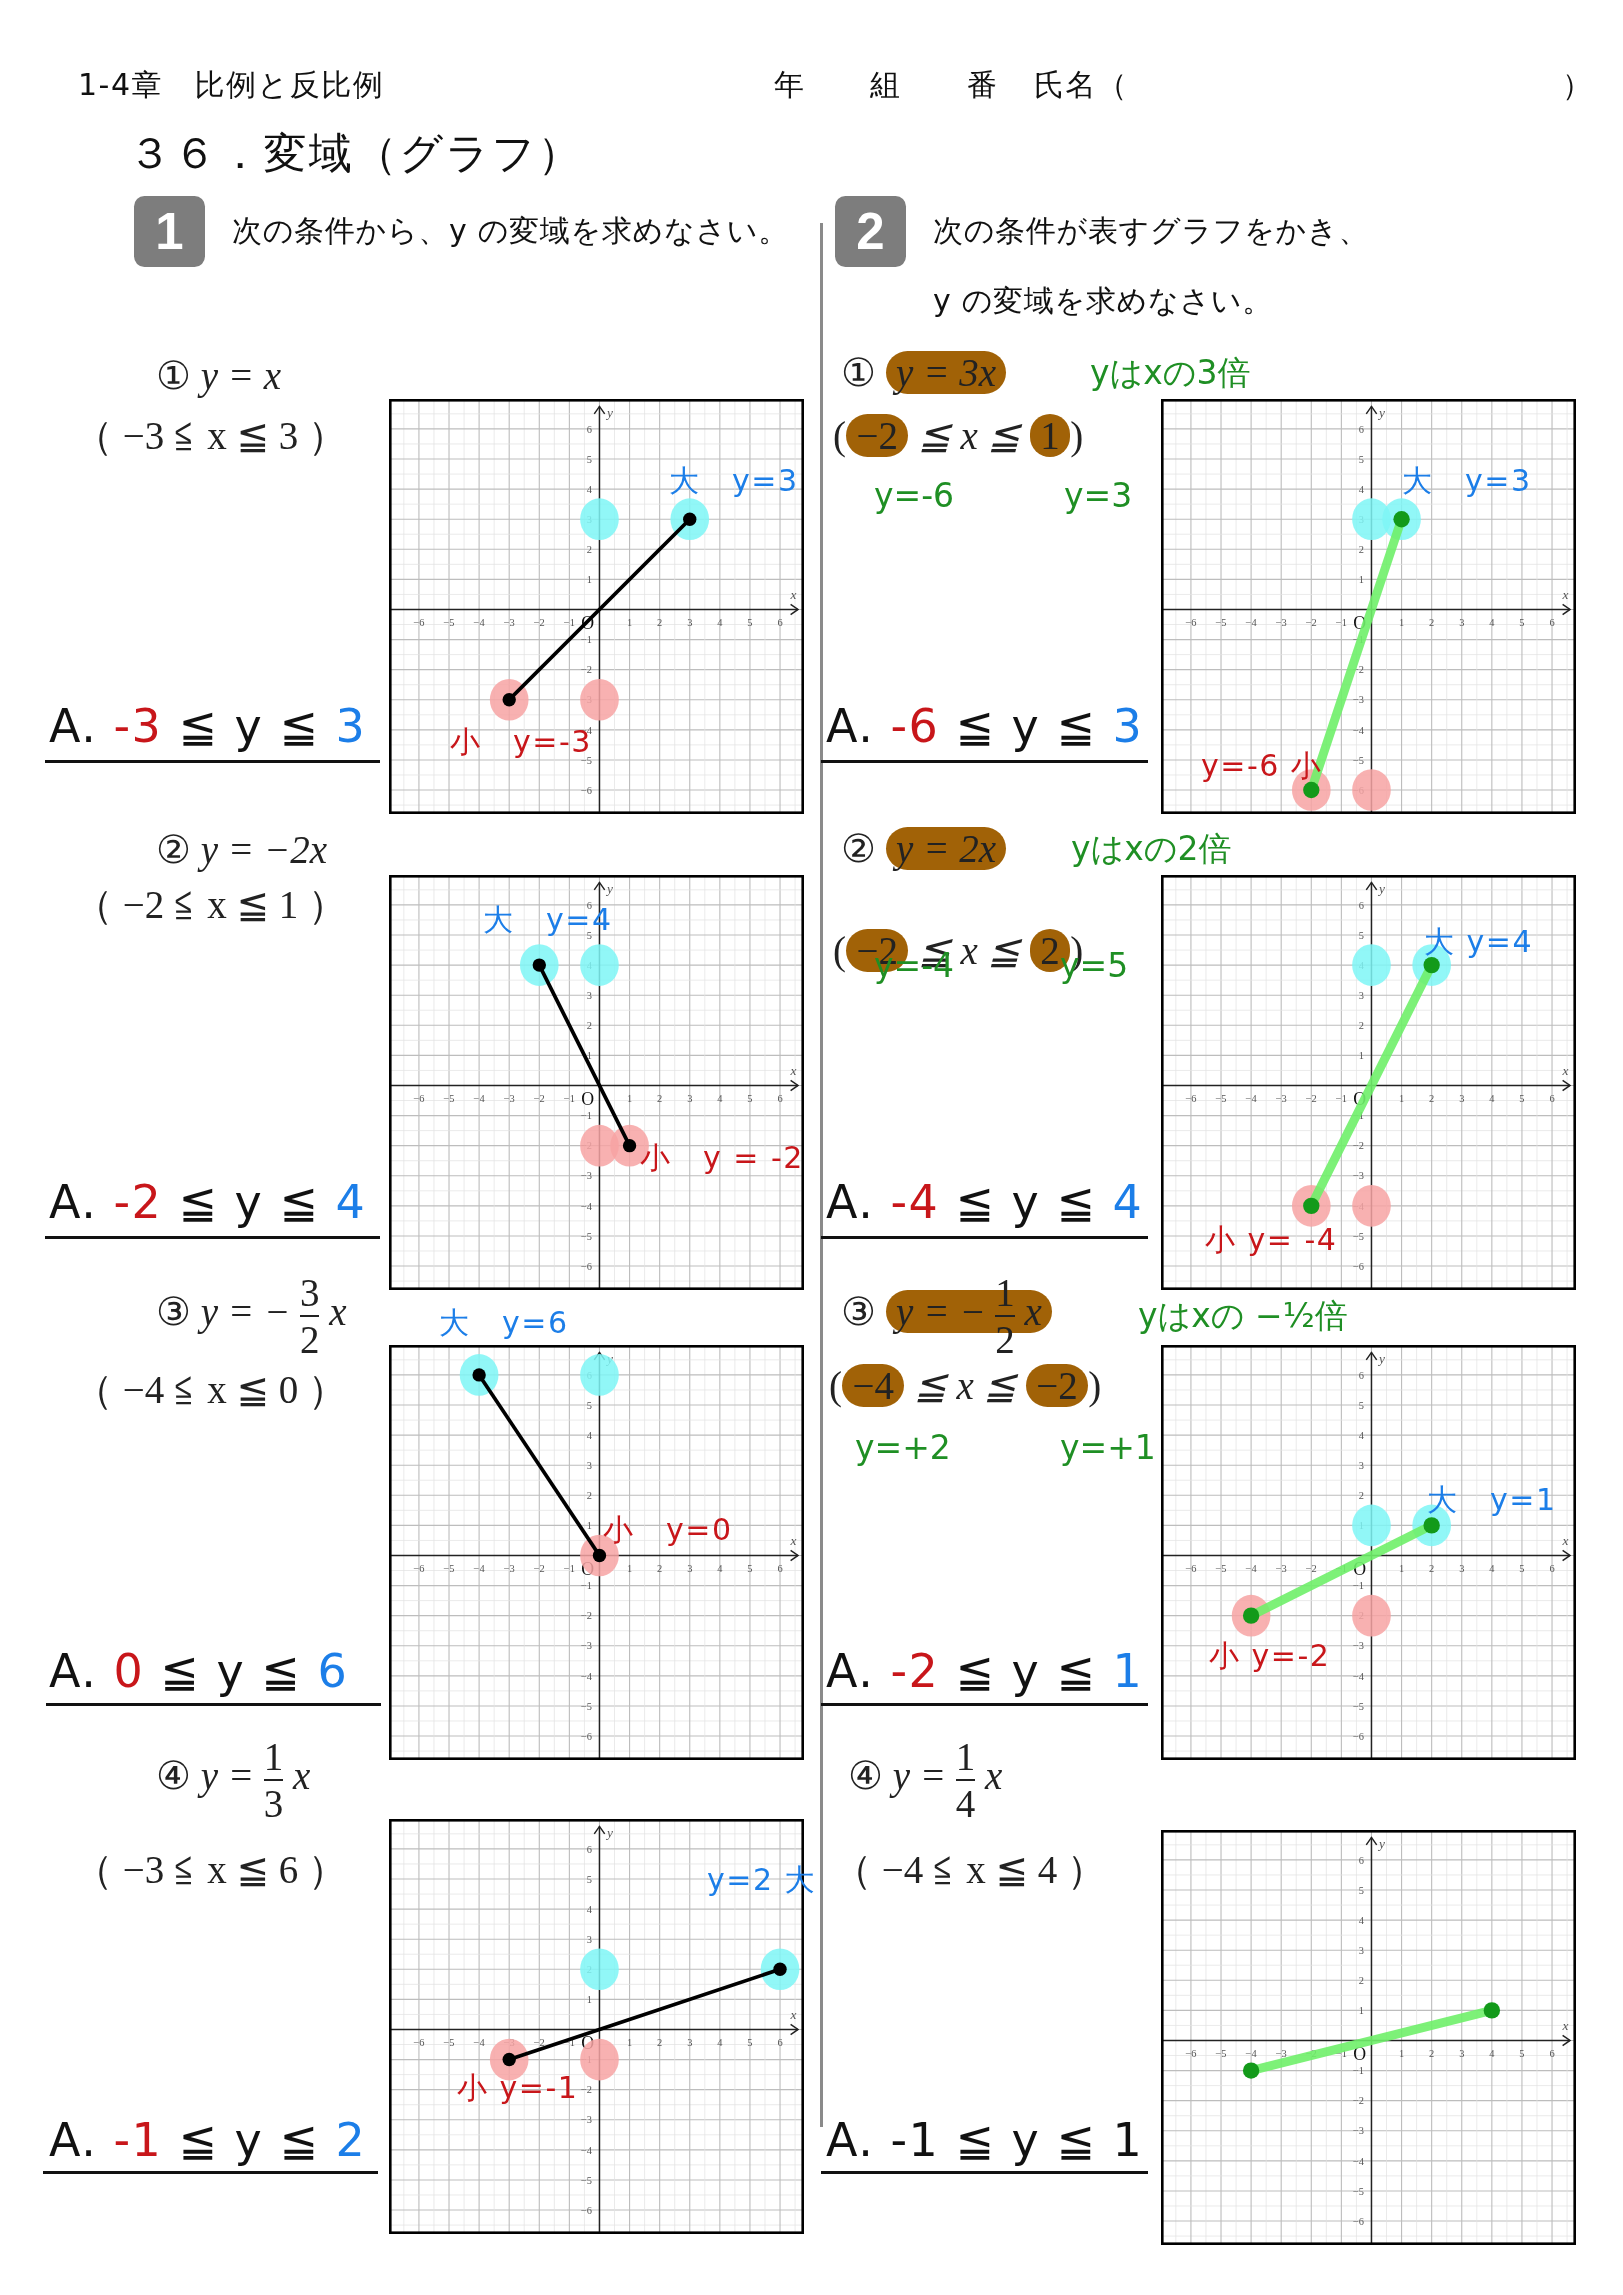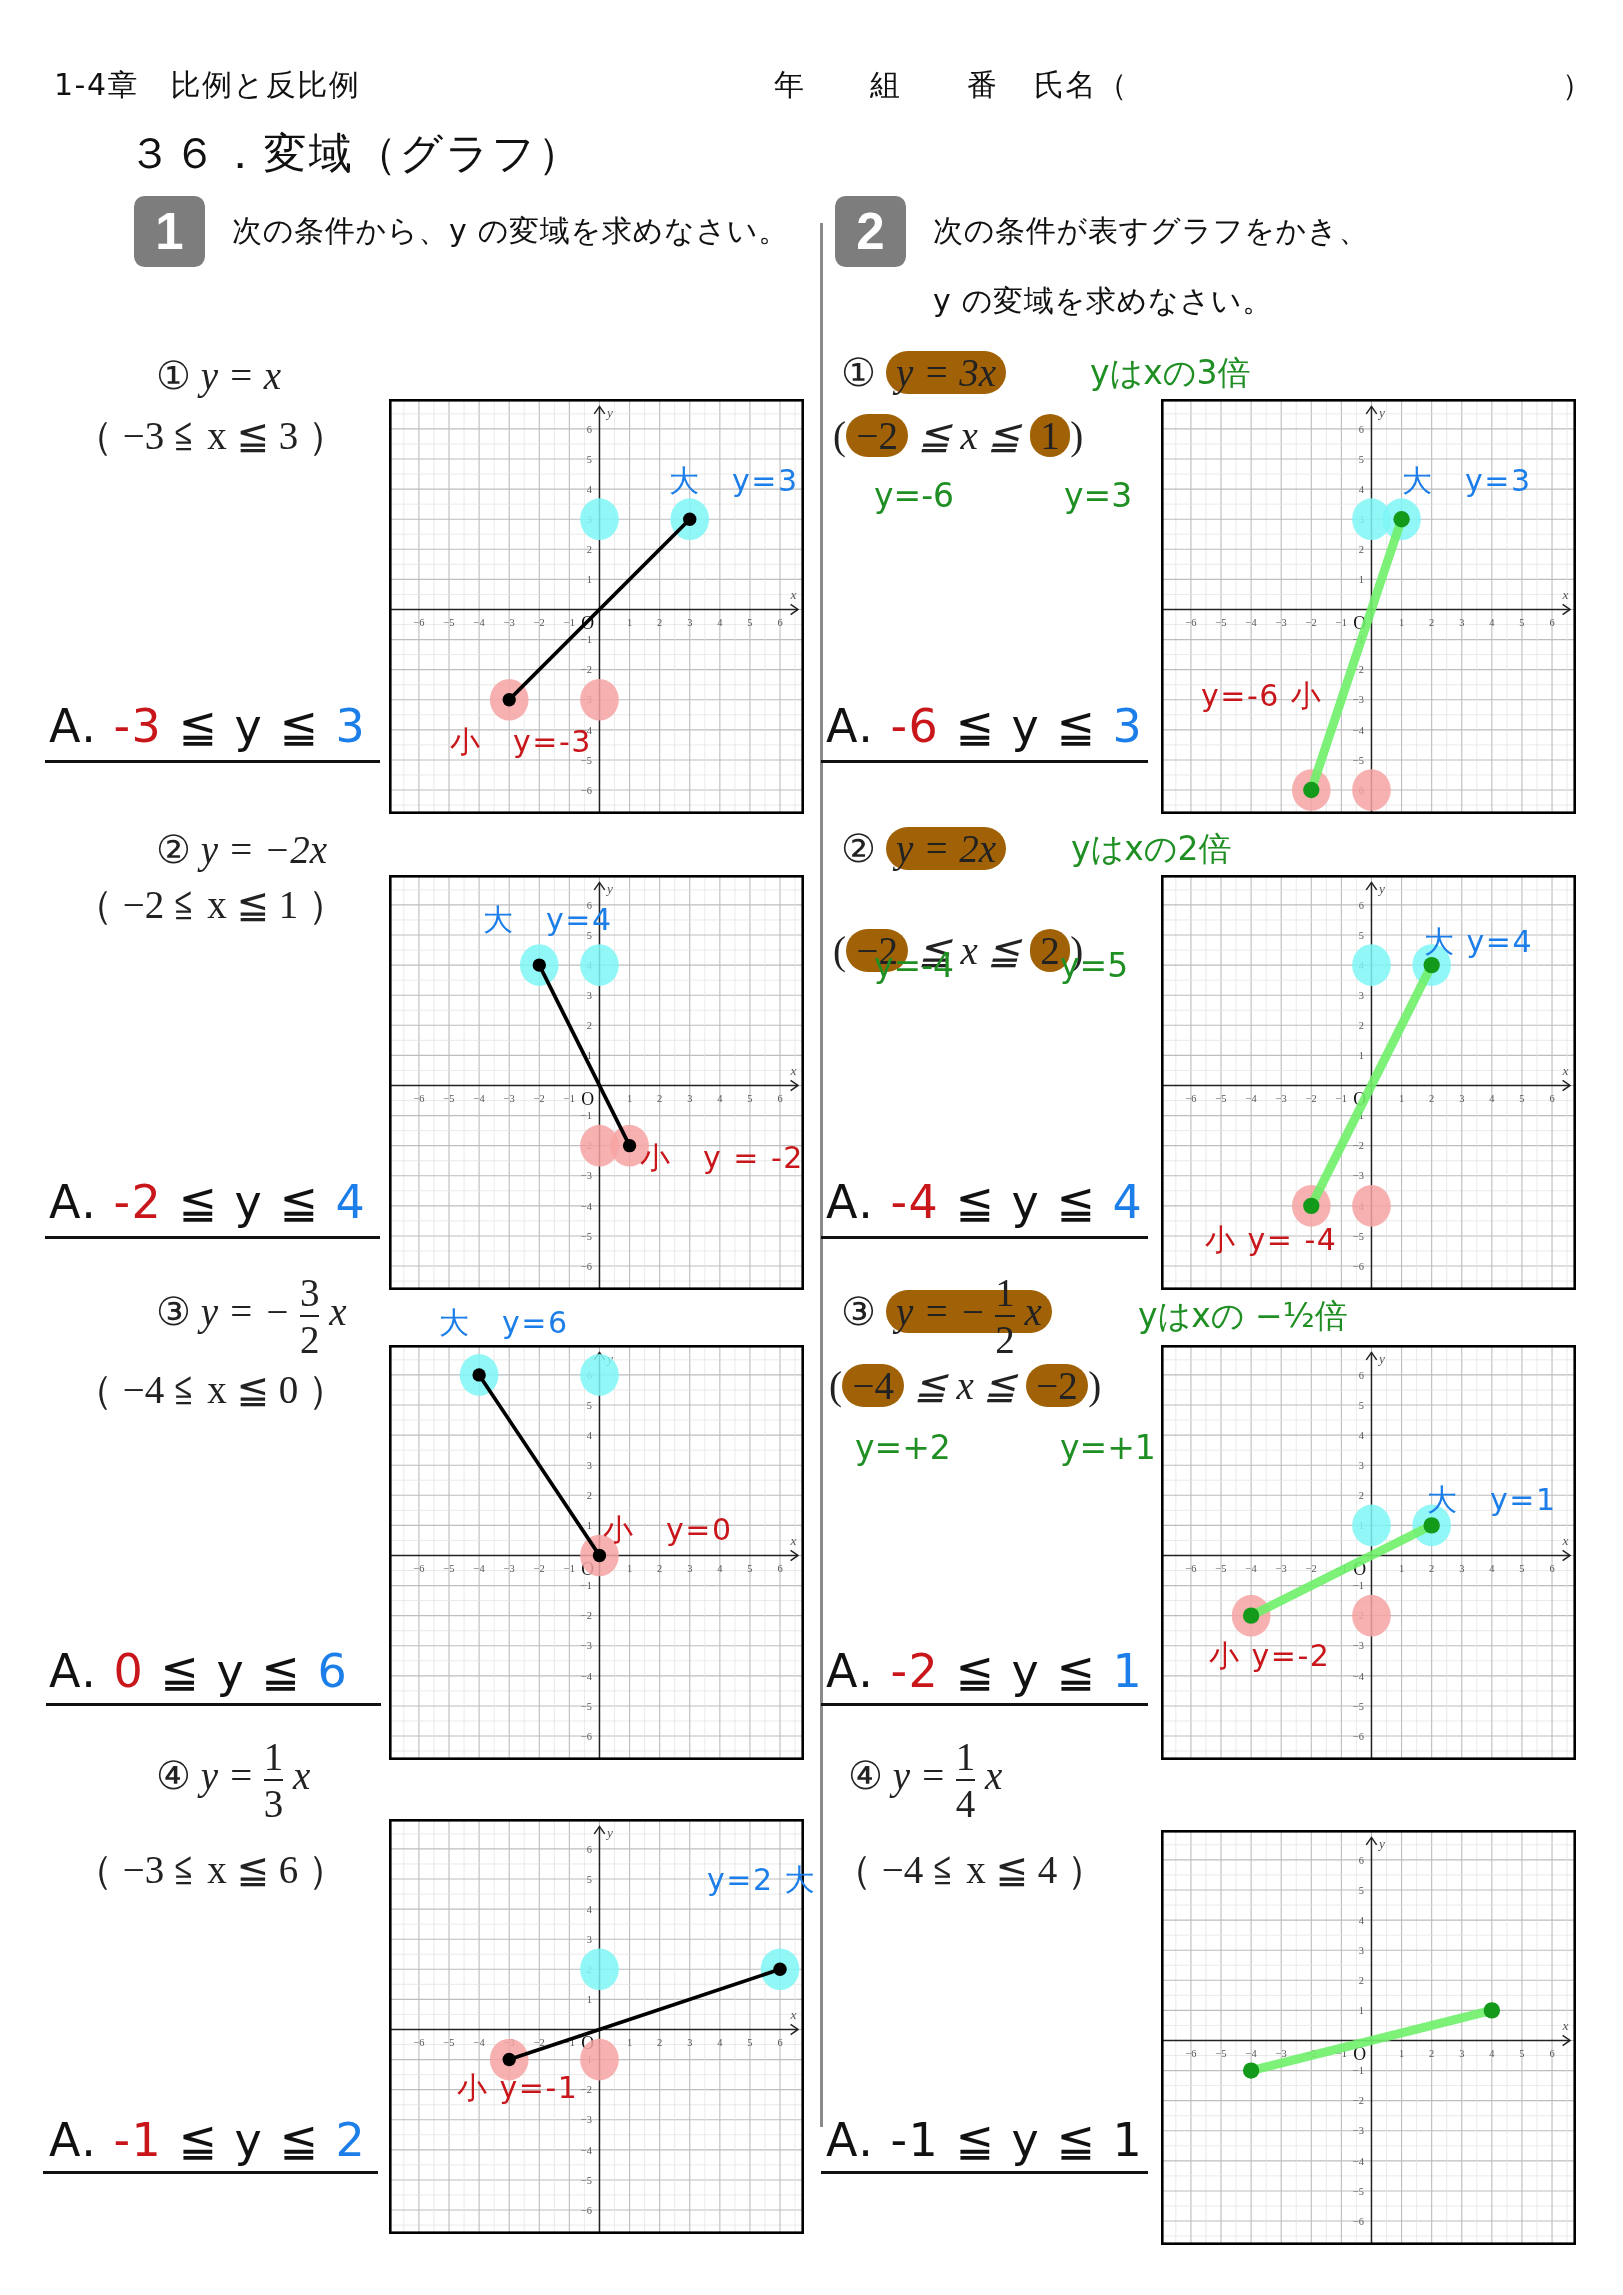--- a/index.html
+++ b/index.html
@@ -21,21 +21,21 @@
   .red{color:#c8161a;} .blue{color:#1c7ee8;}
   .divider{position:absolute;left:820px;top:223px;width:3px;height:1904px;background:#8a8a8a;}
   .frac{display:inline-block;vertical-align:middle;text-align:center;line-height:1;}
   .frac .n,.frac .d{display:block;font-size:39px;}
   .frac .bar{display:block;height:2.2px;background:#222;margin:3px 0;}
   svg text{font-family:"Liberation Serif","DejaVu Serif",serif;}
 </style>
 </head>
 <body>
 
-<div class="abs hdr" style="left:54px;top:65px;">1-4章　比例と反比例</div>
+<div class="abs hdr" style="left:78px;top:65px;">1-4章　比例と反比例</div>
 <div class="abs hdr" style="left:774px;top:65px;">年</div>
 <div class="abs hdr" style="left:870px;top:65px;">組</div>
 <div class="abs hdr" style="left:967px;top:65px;">番</div>
 <div class="abs hdr" style="left:1034px;top:65px;">氏名（</div>
 <div class="abs" style="left:1138px;top:68px;width:417px;height:34px;"></div>
 <div class="abs hdr" style="left:1562px;top:65px;">）</div>
 
 <div class="abs title" style="left:128px;top:125px;">３６．変域（グラフ）</div>
 
 <div class="badge" style="left:134px;top:196px;">1</div>
@@ -941,18 +941,18 @@
 <div class="abs ans blue" style="left:669px;top:461px;font-size:30px;">大　y=3</div>
 <div class="abs ans red" style="left:450px;top:722px;font-size:30px;">小　y=-3</div>
 <div class="abs ans blue" style="left:483px;top:900px;font-size:30px;">大　y=4</div>
 <div class="abs ans red" style="left:640px;top:1138px;font-size:30px;">小　y = -2</div>
 <div class="abs ans blue" style="left:439px;top:1303px;font-size:30px;">大　y=6</div>
 <div class="abs ans red" style="left:603px;top:1510px;font-size:30px;">小　y=0</div>
 <div class="abs ans blue" style="left:707px;top:1860px;font-size:30px;">y=2 大</div>
 <div class="abs ans red" style="left:457px;top:2068px;font-size:30px;">小 y=-1</div>
 
 <div class="abs ans blue" style="left:1402px;top:461px;font-size:30px;">大　y=3</div>
-<div class="abs ans red" style="left:1201px;top:676px;font-size:30px;">y=-6 小</div>
+<div class="abs ans red" style="left:1201px;top:746px;font-size:30px;">y=-6 小</div>
 <div class="abs ans blue" style="left:1424px;top:922px;font-size:30px;">大 y=4</div>
 <div class="abs ans red" style="left:1205px;top:1220px;font-size:30px;">小 y= -4</div>
 <div class="abs ans blue" style="left:1427px;top:1480px;font-size:30px;">大　y=1</div>
 <div class="abs ans red" style="left:1209px;top:1636px;font-size:30px;">小 y=-2</div>
 
 
 </body></html>

